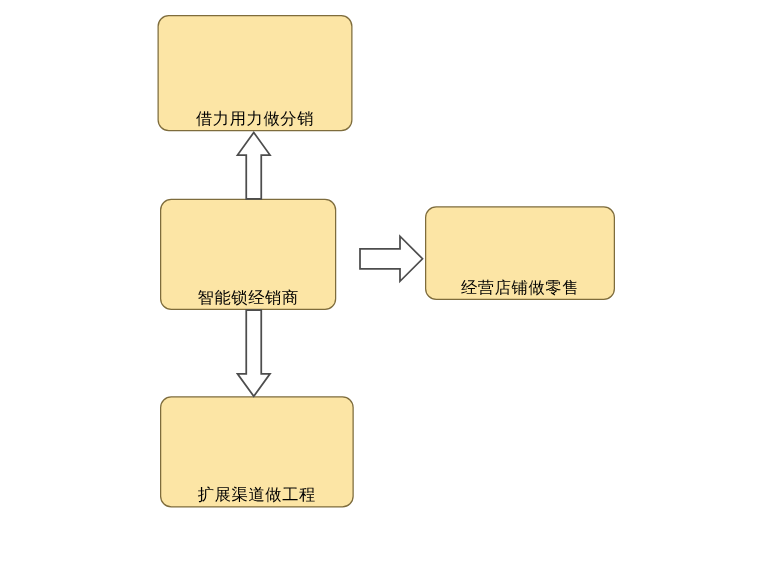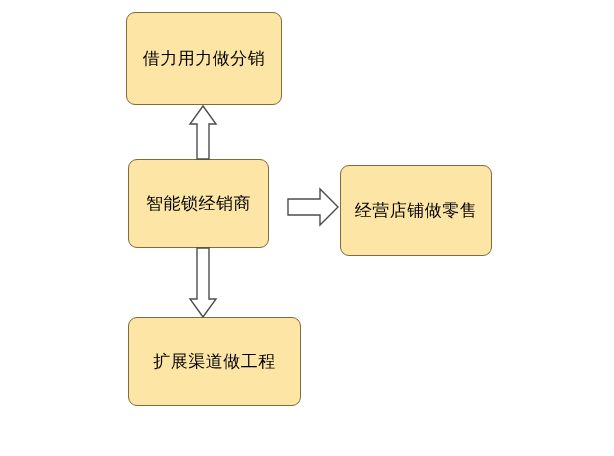--- a/index.html
+++ b/index.html
@@ -17,24 +17,24 @@
     background: #ffffff;
     overflow: hidden;
   }
   .node {
     position: absolute;
     box-sizing: border-box;
     background: #fce5a5;
     border: 1px solid #7e6c3c;
     border-radius: 9px;
     display: flex;
-    align-items: center;
+    align-items: flex-end;
     justify-content: center;
     color: #000000;
-    font-size: 17px;
+    font-size: 13px;
     line-height: 1.2;
     letter-spacing: 0.5px;
     white-space: nowrap;
     user-select: none;
   }
   .node-label {
     display: block;
   }
   #node-distribution {
     left: 126px;
@@ -45,26 +45,26 @@
   #node-dealer {
     left: 128px;
     top: 159px;
     width: 141px;
     height: 89px;
   }
   #node-retail {
     left: 340px;
     top: 165px;
     width: 152px;
-    height: 91px;
+    height: 75px;
   }
   #node-project {
     left: 128px;
     top: 317px;
-    width: 173px;
+    width: 155px;
     height: 89px;
   }
   .arrow {
     position: absolute;
     overflow: visible;
   }
   .arrow svg {
     display: block;
     overflow: visible;
   }

